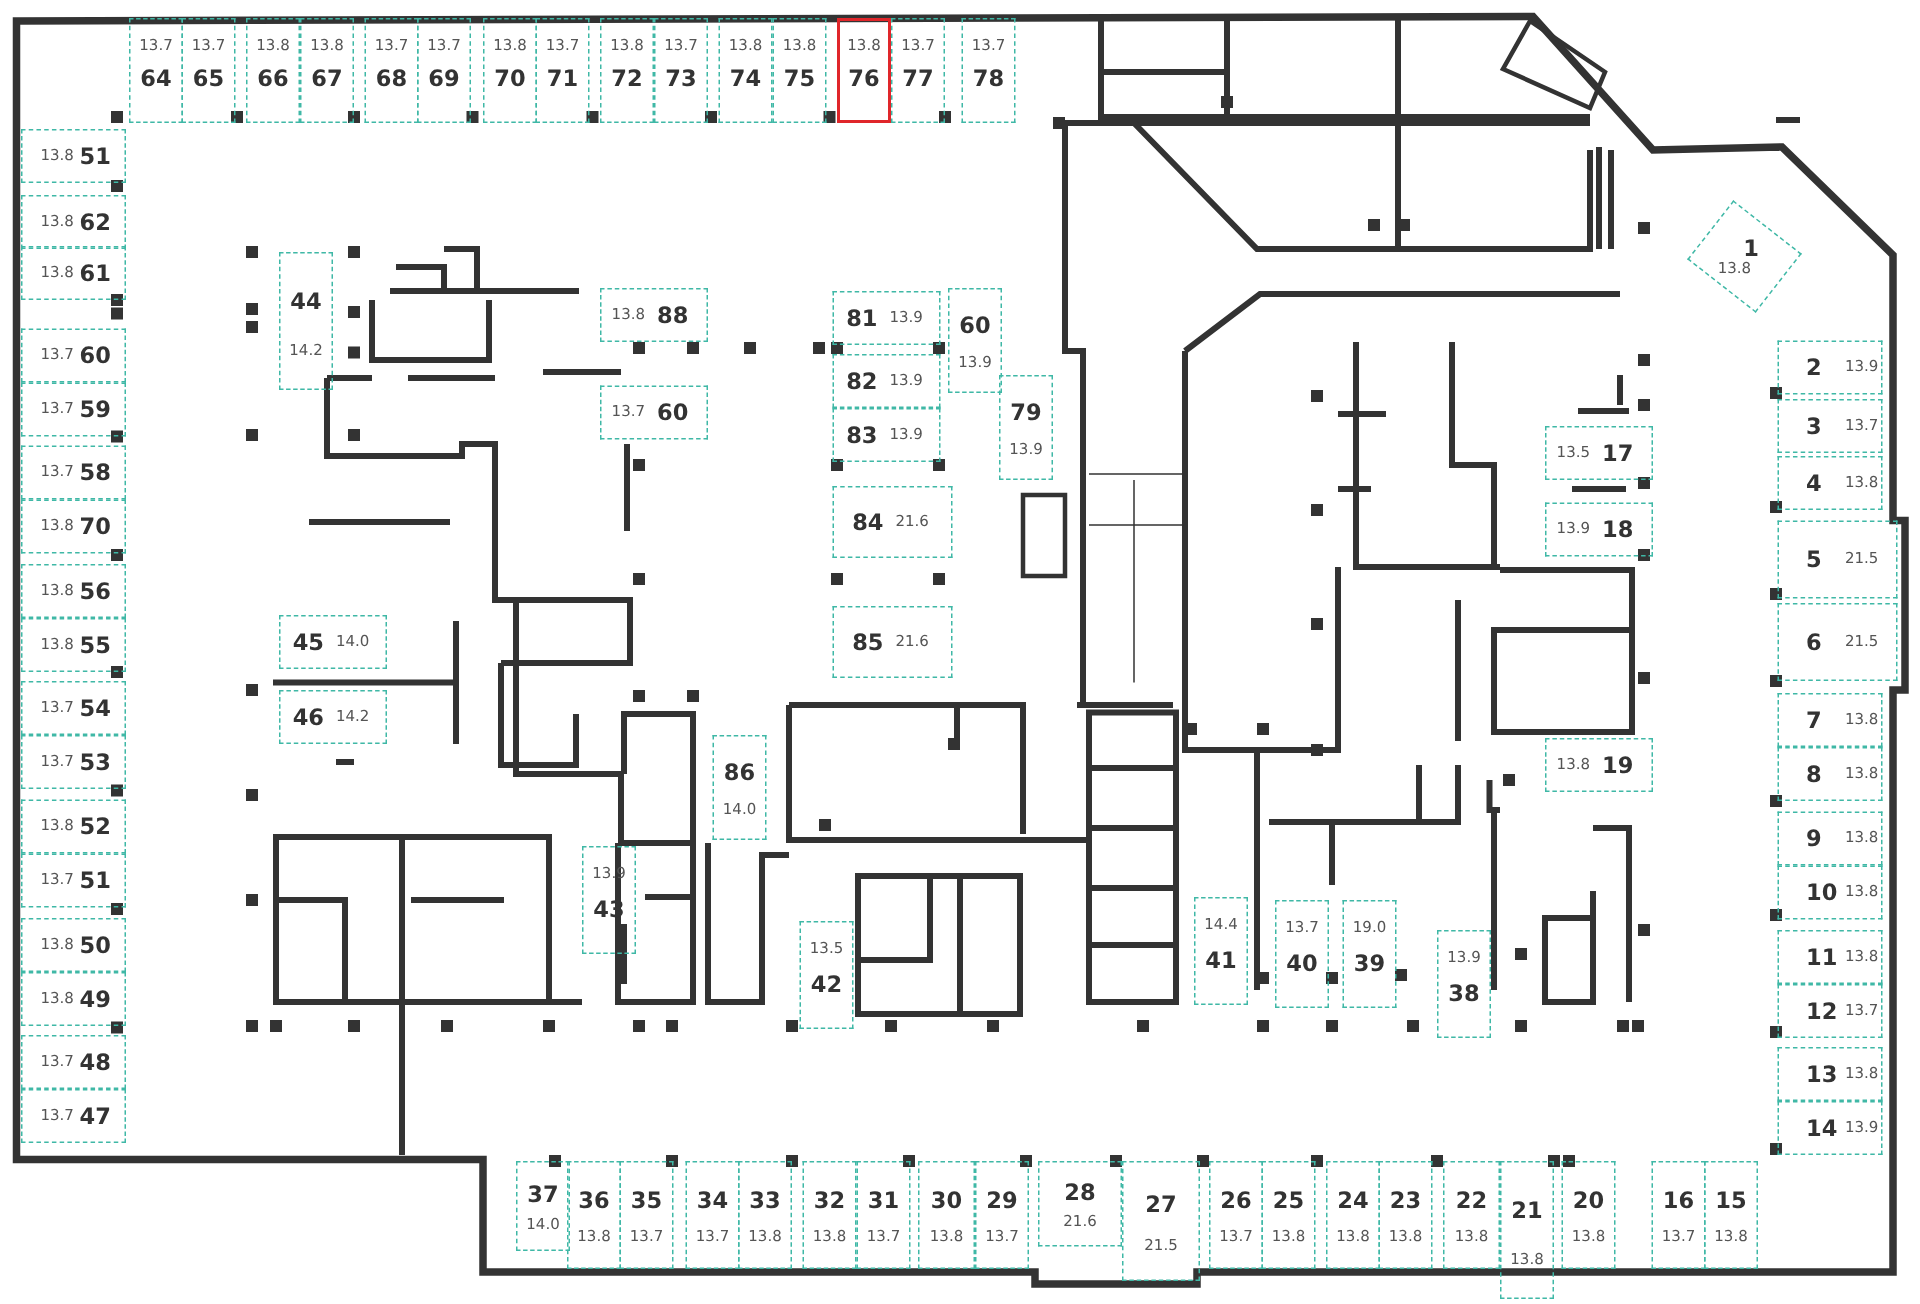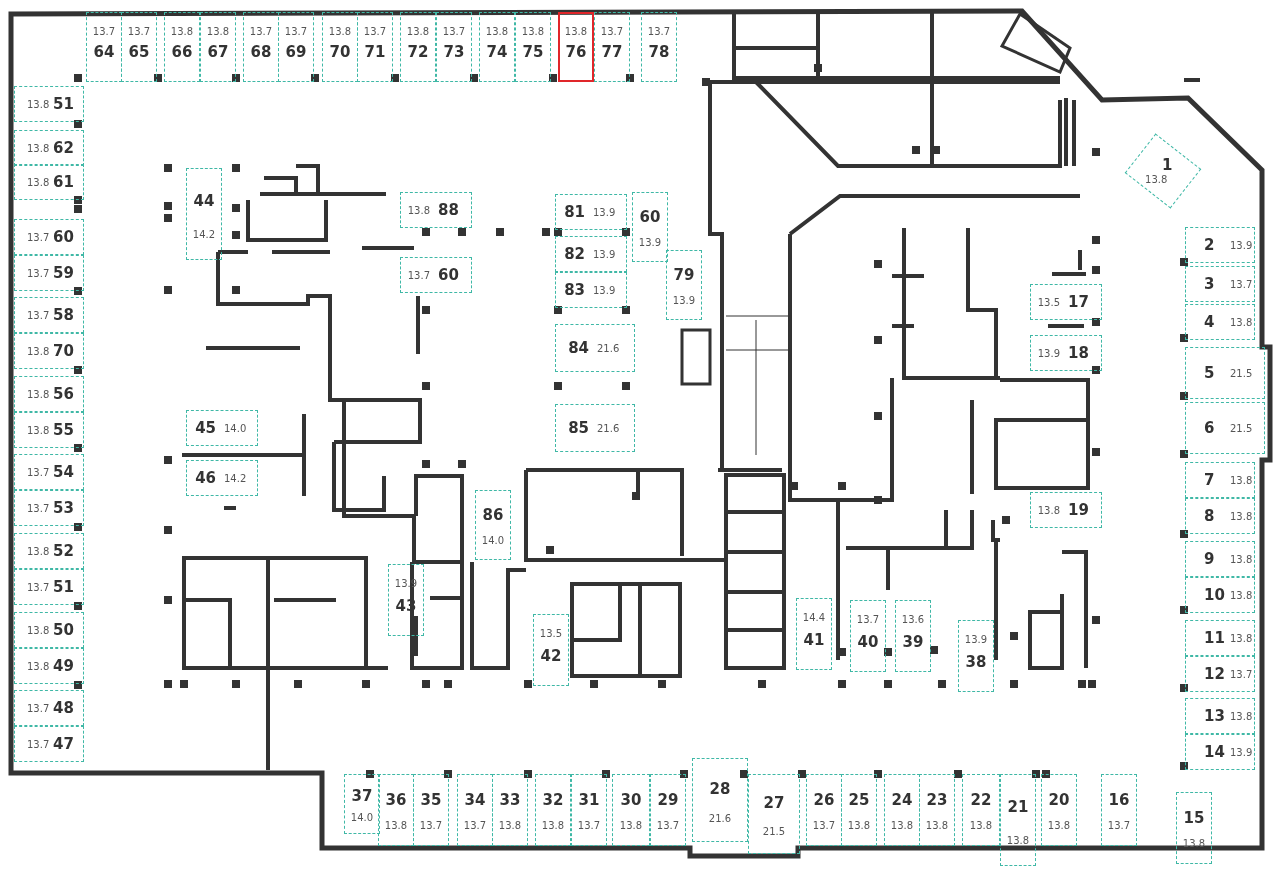--- a/index.html
+++ b/index.html
@@ -222,21 +222,21 @@
         <span class="area">13.7</span>
       </div>
       <div class="spot hr" style="left: 1185px; top: 698px; width: 70px; height: 36px;">
         <span class="num">13</span>
         <span class="area">13.8</span>
       </div>
       <div class="spot hr" style="left: 1185px; top: 734px; width: 70px; height: 36px;">
         <span class="num">14</span>
         <span class="area">13.9</span>
       </div>
-      <div class="spot vb" style="left: 1136px; top: 792px; width: 36px; height: 72px; margin-left: 40px;">
+      <div class="spot vb" style="left: 1136px; top: 774px; width: 36px; height: 72px;">
         <span class="num">15</span>
         <span class="area">13.8</span>
       </div>
       <div class="spot vb" style="left: 1101px; top: 774px; width: 36px; height: 72px;">
         <span class="num">16</span>
         <span class="area">13.7</span>
       </div>
       <div class="spot hca" style="left: 1030px; top: 284px; width: 72px; height: 36px;">
         <span class="num">17</span>
         <span class="area">13.5</span>
@@ -274,21 +274,21 @@
         <span class="area">13.8</span>
       </div>
       <div class="spot vb" style="left: 806px; top: 774px; width: 36px; height: 72px;">
         <span class="num">26</span>
         <span class="area">13.7</span>
       </div>
       <div class="spot vb" style="left: 748px; top: 774px; width: 52px; height: 80px;">
         <span class="num">27</span>
         <span class="area">21.5</span>
       </div>
-      <div class="spot vb" style="left: 692px; top: 758px; width: 56px; height: 84px;">
+      <div class="spot vb" style="left: 692px; top: 774px; width: 56px; height: 57px;">
         <span class="num">28</span>
         <span class="area">21.6</span>
       </div>
       <div class="spot vb" style="left: 650px; top: 774px; width: 36px; height: 72px;">
         <span class="num">29</span>
         <span class="area">13.7</span>
       </div>
       <div class="spot vb" style="left: 612px; top: 774px; width: 38px; height: 72px;">
         <span class="num">30</span>
         <span class="area">13.8</span>
@@ -320,21 +320,21 @@
       <div class="spot vb" style="left: 334px; top: 774px; width: 36px; height: 60px; margin-left: 10px;">
         <span class="num">37</span>
         <span class="area">14.0</span>
       </div>
       <div class="spot v" style="left: 958px; top: 620px; width: 36px; height: 72px;">
         <span class="num">38</span>
         <span class="area">13.9</span>
       </div>
       <div class="spot v" style="left: 895px; top: 600px; width: 36px; height: 72px;">
         <span class="num">39</span>
-        <span class="area">13.6</span>
+        <span class="area">19.0</span>
       </div>
       <div class="spot v" style="left: 850px; top: 600px; width: 36px; height: 72px;">
         <span class="num">40</span>
         <span class="area">13.7</span>
       </div>
       <div class="spot v" style="left: 796px; top: 598px; width: 36px; height: 72px;">
         <span class="num">41</span>
         <span class="area">14.4</span>
       </div>
       <div class="spot v" style="left: 533px; top: 614px; width: 36px; height: 72px;">

